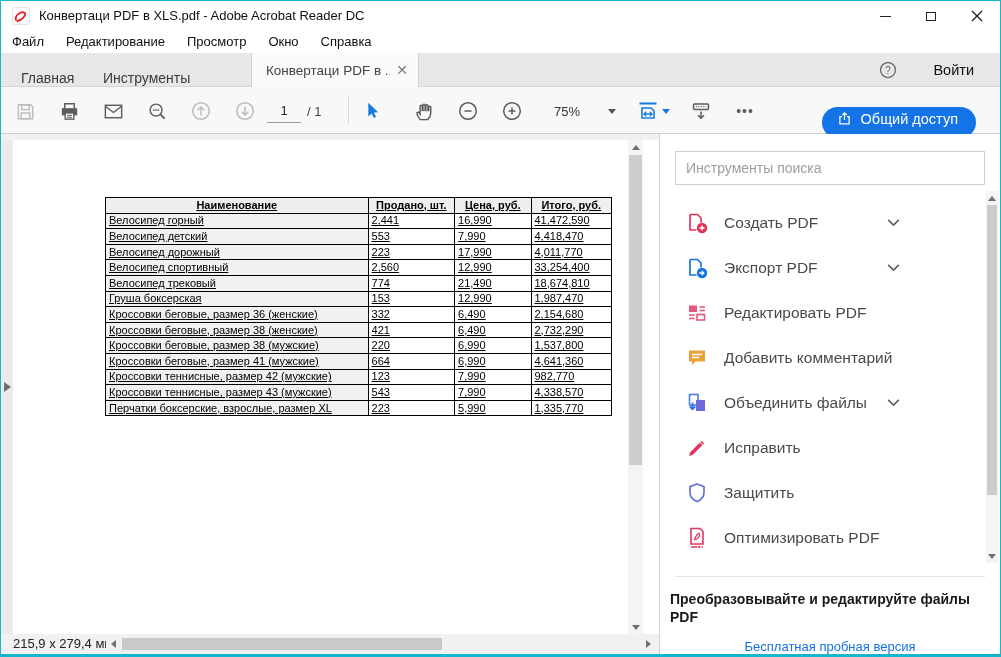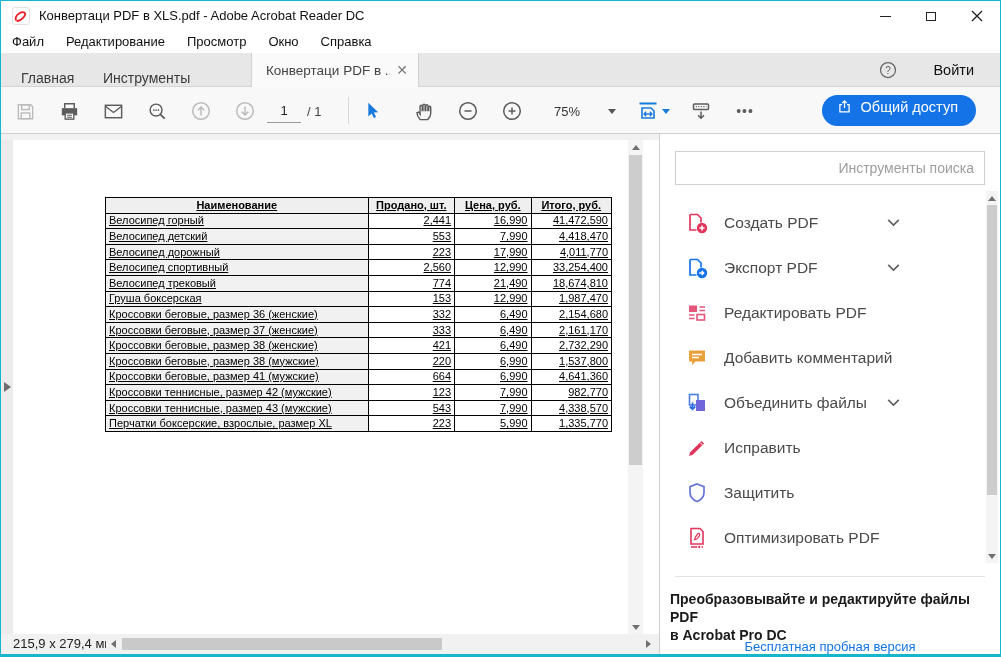--- a/index.html
+++ b/index.html
@@ -38,55 +38,55 @@
   .tb-btn { position:absolute; top:8px; width:32px; height:32px; display:flex; align-items:center; justify-content:center; border-radius:3px; }
   .tb-sep { position:absolute; top:10px; width:1px; height:27px; background:#d8d8d8; }
   .page-field { position:absolute; left:266px; top:12px; width:34px; height:24px; text-align:center;
                 border:none; border-bottom:1px solid #9a9a9a; background:transparent; font-size:13px; color:#222;
                 font-family:"Liberation Sans", sans-serif; }
   .page-total { position:absolute; left:306px; top:17px; font-size:13px; color:#444; }
   .zoom-ctl { position:absolute; left:543px; top:10px; width:72px; height:28px; display:flex; align-items:center; }
   .zoom-val { font-size:13px; color:#333; margin-left:10px; flex:1; }
   .caret { width:0; height:0; border-left:4px solid transparent; border-right:4px solid transparent; border-top:5px solid #555; }
   .caret-blue { border-top-color:#1779dc; }
-  .share-btn { position:absolute; right:24px; top:8px; height:31px; padding:0 18px 8px 14px; background:#1473e6;
+  .share-btn { position:absolute; right:24px; top:20px; height:31px; padding:0 18px 8px 14px; background:#1473e6;
                border-radius:16px; display:flex; align-items:center; gap:8px; color:#fff; font-size:14.5px; }
   
   .main { position:absolute; top:133px; left:0; right:0; bottom:0; }
   .doc-area { position:absolute; left:0; top:0; bottom:0; width:659px; background:#fff; }
   .top-strip { position:absolute; left:0; right:0; top:0; height:6px; background:#f1f1f1; }
   .nav-strip { position:absolute; left:0; top:6px; bottom:20px; width:12px; background:#ebebeb; }
   .nav-toggle { position:absolute; left:3px; top:50%; margin-top:-5px; width:0; height:0;
                 border-top:5px solid transparent; border-bottom:5px solid transparent; border-left:7px solid #6e6e6e; }
   .page { position:absolute; left:12px; top:6px; right:32px; bottom:20px; background:#fff; overflow:hidden; }
   
   table.pdf-table { position:absolute; left:92px; top:57px; border-collapse:collapse; table-layout:fixed; width:507px;
                     font-size:11px; color:#000;text-decoration:underline; }
   .pdf-table th, .pdf-table td { border:1px solid #000; height:15.6px; padding:0 3px; line-height:13px; overflow:hidden; white-space:nowrap; }
   .pdf-table th { background:#efefef; font-weight:bold; text-align:center; }
   .pdf-table td.name { background:#f1f1f1; text-align:left; }
-  .pdf-table td.num { background:#fff; text-align:right; }
+  .pdf-table td.num { background:#fff; }
   
   .vscroll { position:absolute; right:17px; width:15px; top:6px; bottom:20px; background:#f4f4f4; }
   .vthumb { position:absolute; left:1px; right:1px; top:15px; height:310px; background:#cdcdcd; }
   .sb-arrow { position:absolute; left:0; right:0; height:14px; display:flex; align-items:center; justify-content:center; }
   .tri-up { width:0; height:0; border-left:4px solid transparent; border-right:4px solid transparent; border-bottom:5px solid #707070; }
   .tri-down { width:0; height:0; border-left:4px solid transparent; border-right:4px solid transparent; border-top:5px solid #707070; }
   .tri-left { width:0; height:0; border-top:4px solid transparent; border-bottom:4px solid transparent; border-right:5px solid #707070; }
   .tri-right { width:0; height:0; border-top:4px solid transparent; border-bottom:4px solid transparent; border-left:5px solid #707070; }
   .bottom-bar { position:absolute; left:0; right:0; bottom:0; height:20px; background:#f1f1f1; }
   .size-label { position:absolute; left:12px; top:0; height:20px; line-height:20px; font-size:13px; color:#222; }
   .hscroll { position:absolute; left:105px; right:5px; top:3px; height:14px; background:#f1f1f1; }
   .h-left { position:absolute; left:0; top:0; width:14px; height:14px; display:flex; align-items:center; justify-content:center; }
   .h-right { position:absolute; right:0; top:0; width:14px; height:14px; display:flex; align-items:center; justify-content:center; }
   .hthumb { position:absolute; left:16px; top:1px; height:12px; width:320px; background:#c9c9c9; }
   
   .sidebar { position:absolute; right:0; top:0; bottom:0; width:341px; background:#fff; border-left:1px solid #d0d0d0; }
   .search-box { position:absolute; left:15px; top:17px; width:310px; height:34px; border:1px solid #cfcfcf; background:#fff;
-                font-size:14px; color:#333; padding:8px 10px; font-family:"Liberation Sans", sans-serif;text-align:right; }
+                font-size:14px; color:#333; padding:8px 10px; font-family:"Liberation Sans", sans-serif; }
   .search-box::placeholder { color:#9e9e9e; }
   .tools { position:absolute; left:25px; top:66px; width:280px; }
   .tool-item { position:relative; height:45px; display:flex; align-items:center; gap:15px; cursor:default; }
   .tool-item svg { flex:0 0 24px; }
   .tool-label { font-size:15.5px; color:#4a4a4a; }
   .tool-chevron { position:absolute; left:200px; top:14px; }
   .side-scroll { position:absolute; right:2px; top:57px; width:12px; height:372px; background:#f4f4f4; }
   .side-thumb { position:absolute; left:1px; right:1px; top:14px; height:290px; background:#cccccc; }
   .side-divider { position:absolute; left:15px; right:15px; top:442px; height:1px; background:#e2e2e2; }
   .promo { position:absolute; left:10px; right:10px; top:456px; text-align:left; font-size:14px; font-weight:bold; color:#1a1a1a; line-height:18px; }
@@ -289,26 +289,20 @@
                 <td class="num">12,990</td>
                 <td class="num">1,987,470</td>
               </tr>
               <tr>
                 <td class="name">Кроссовки беговые, размер 36 (женские)</td>
                 <td class="num">332</td>
                 <td class="num">6,490</td>
                 <td class="num">2,154,680</td>
               </tr>
               <tr>
-                <td class="name">Кроссовки беговые, размер 37 (женские)</td>
-                <td class="num">333</td>
-                <td class="num">6,490</td>
-                <td class="num">2,161,170</td>
-              </tr>
-              <tr>
                 <td class="name">Кроссовки беговые, размер 38 (женские)</td>
                 <td class="num">421</td>
                 <td class="num">6,490</td>
                 <td class="num">2,732,290</td>
               </tr>
               <tr>
                 <td class="name">Кроссовки беговые, размер 38 (мужские)</td>
                 <td class="num">220</td>
                 <td class="num">6,990</td>
                 <td class="num">1,537,800</td>
@@ -462,18 +456,17 @@
           </div>
         <div class="side-thumb"></div>
         <div class="sb-arrow" style="bottom:0">
             <span class="tri-down"></span>
           </div>
       </div>
 
       <div class="side-divider"></div>
       <div class="promo">
         <div>Преобразовывайте и редактируйте файлы PDF</div>
-        <div>в Acrobat Pro DC</div>
       </div>
       <div class="trial-link">Бесплатная пробная версия</div>
     </div>
   </div>
 </div>
 
 </body></html>

